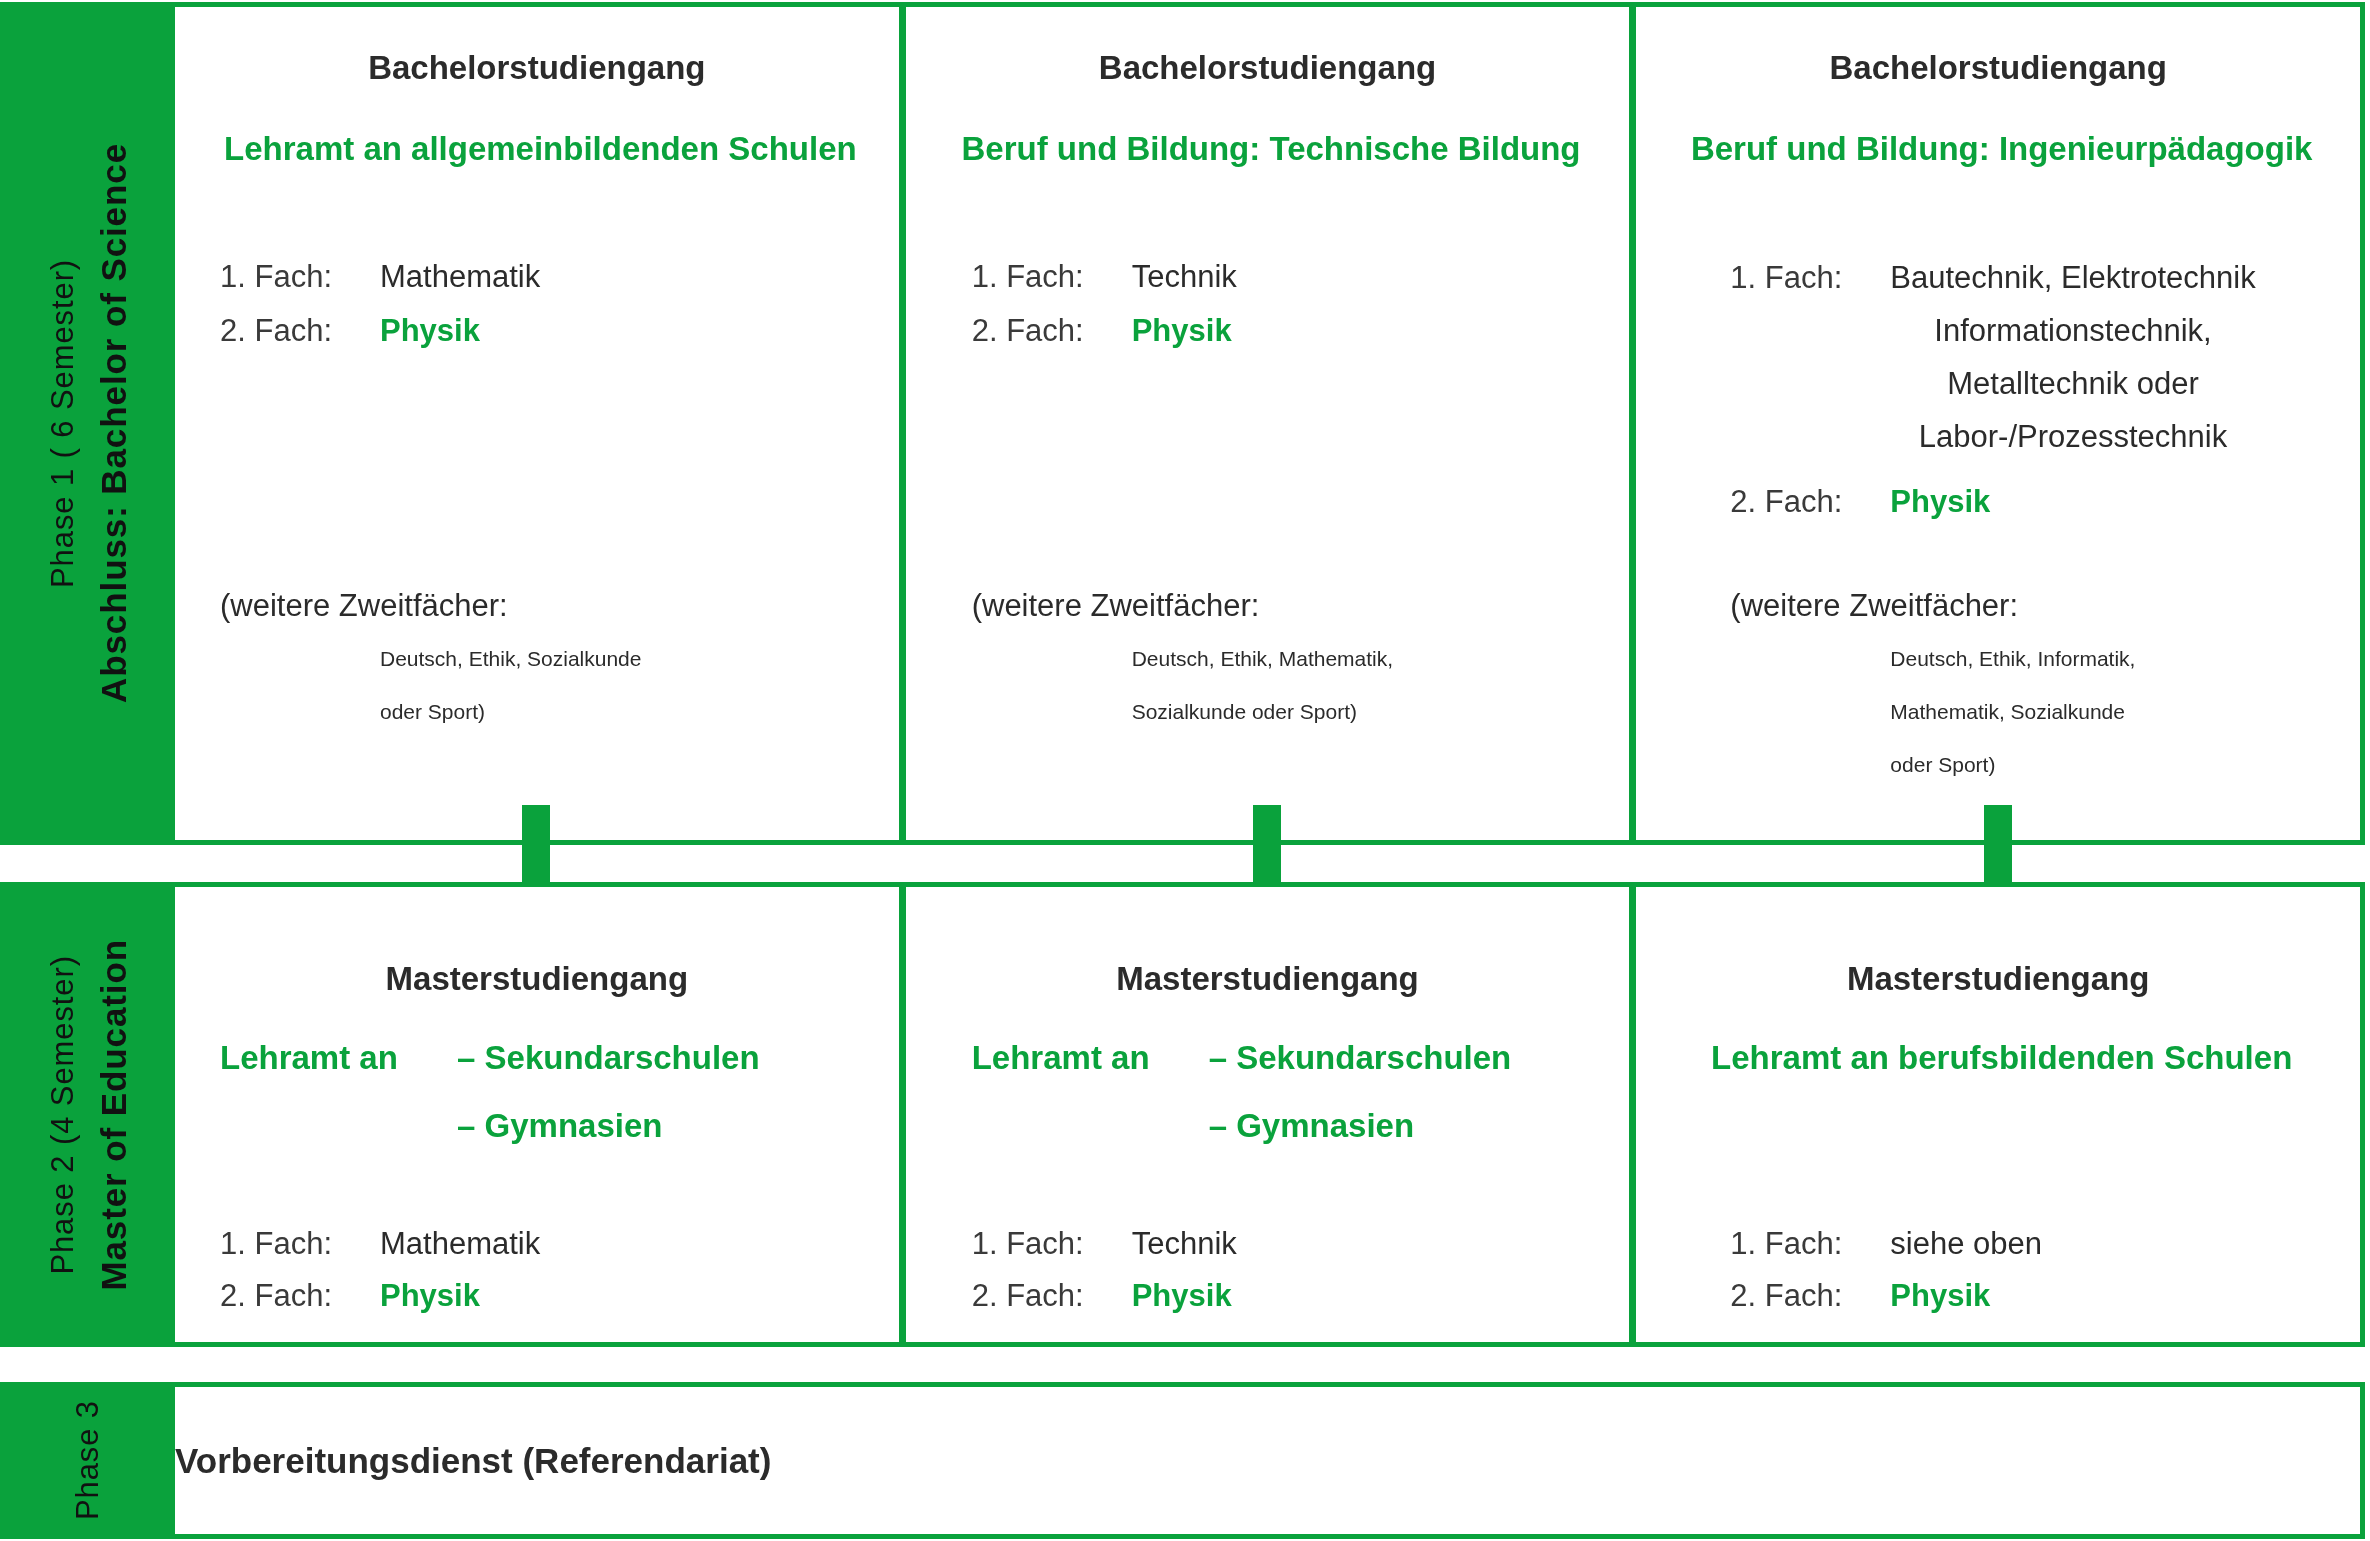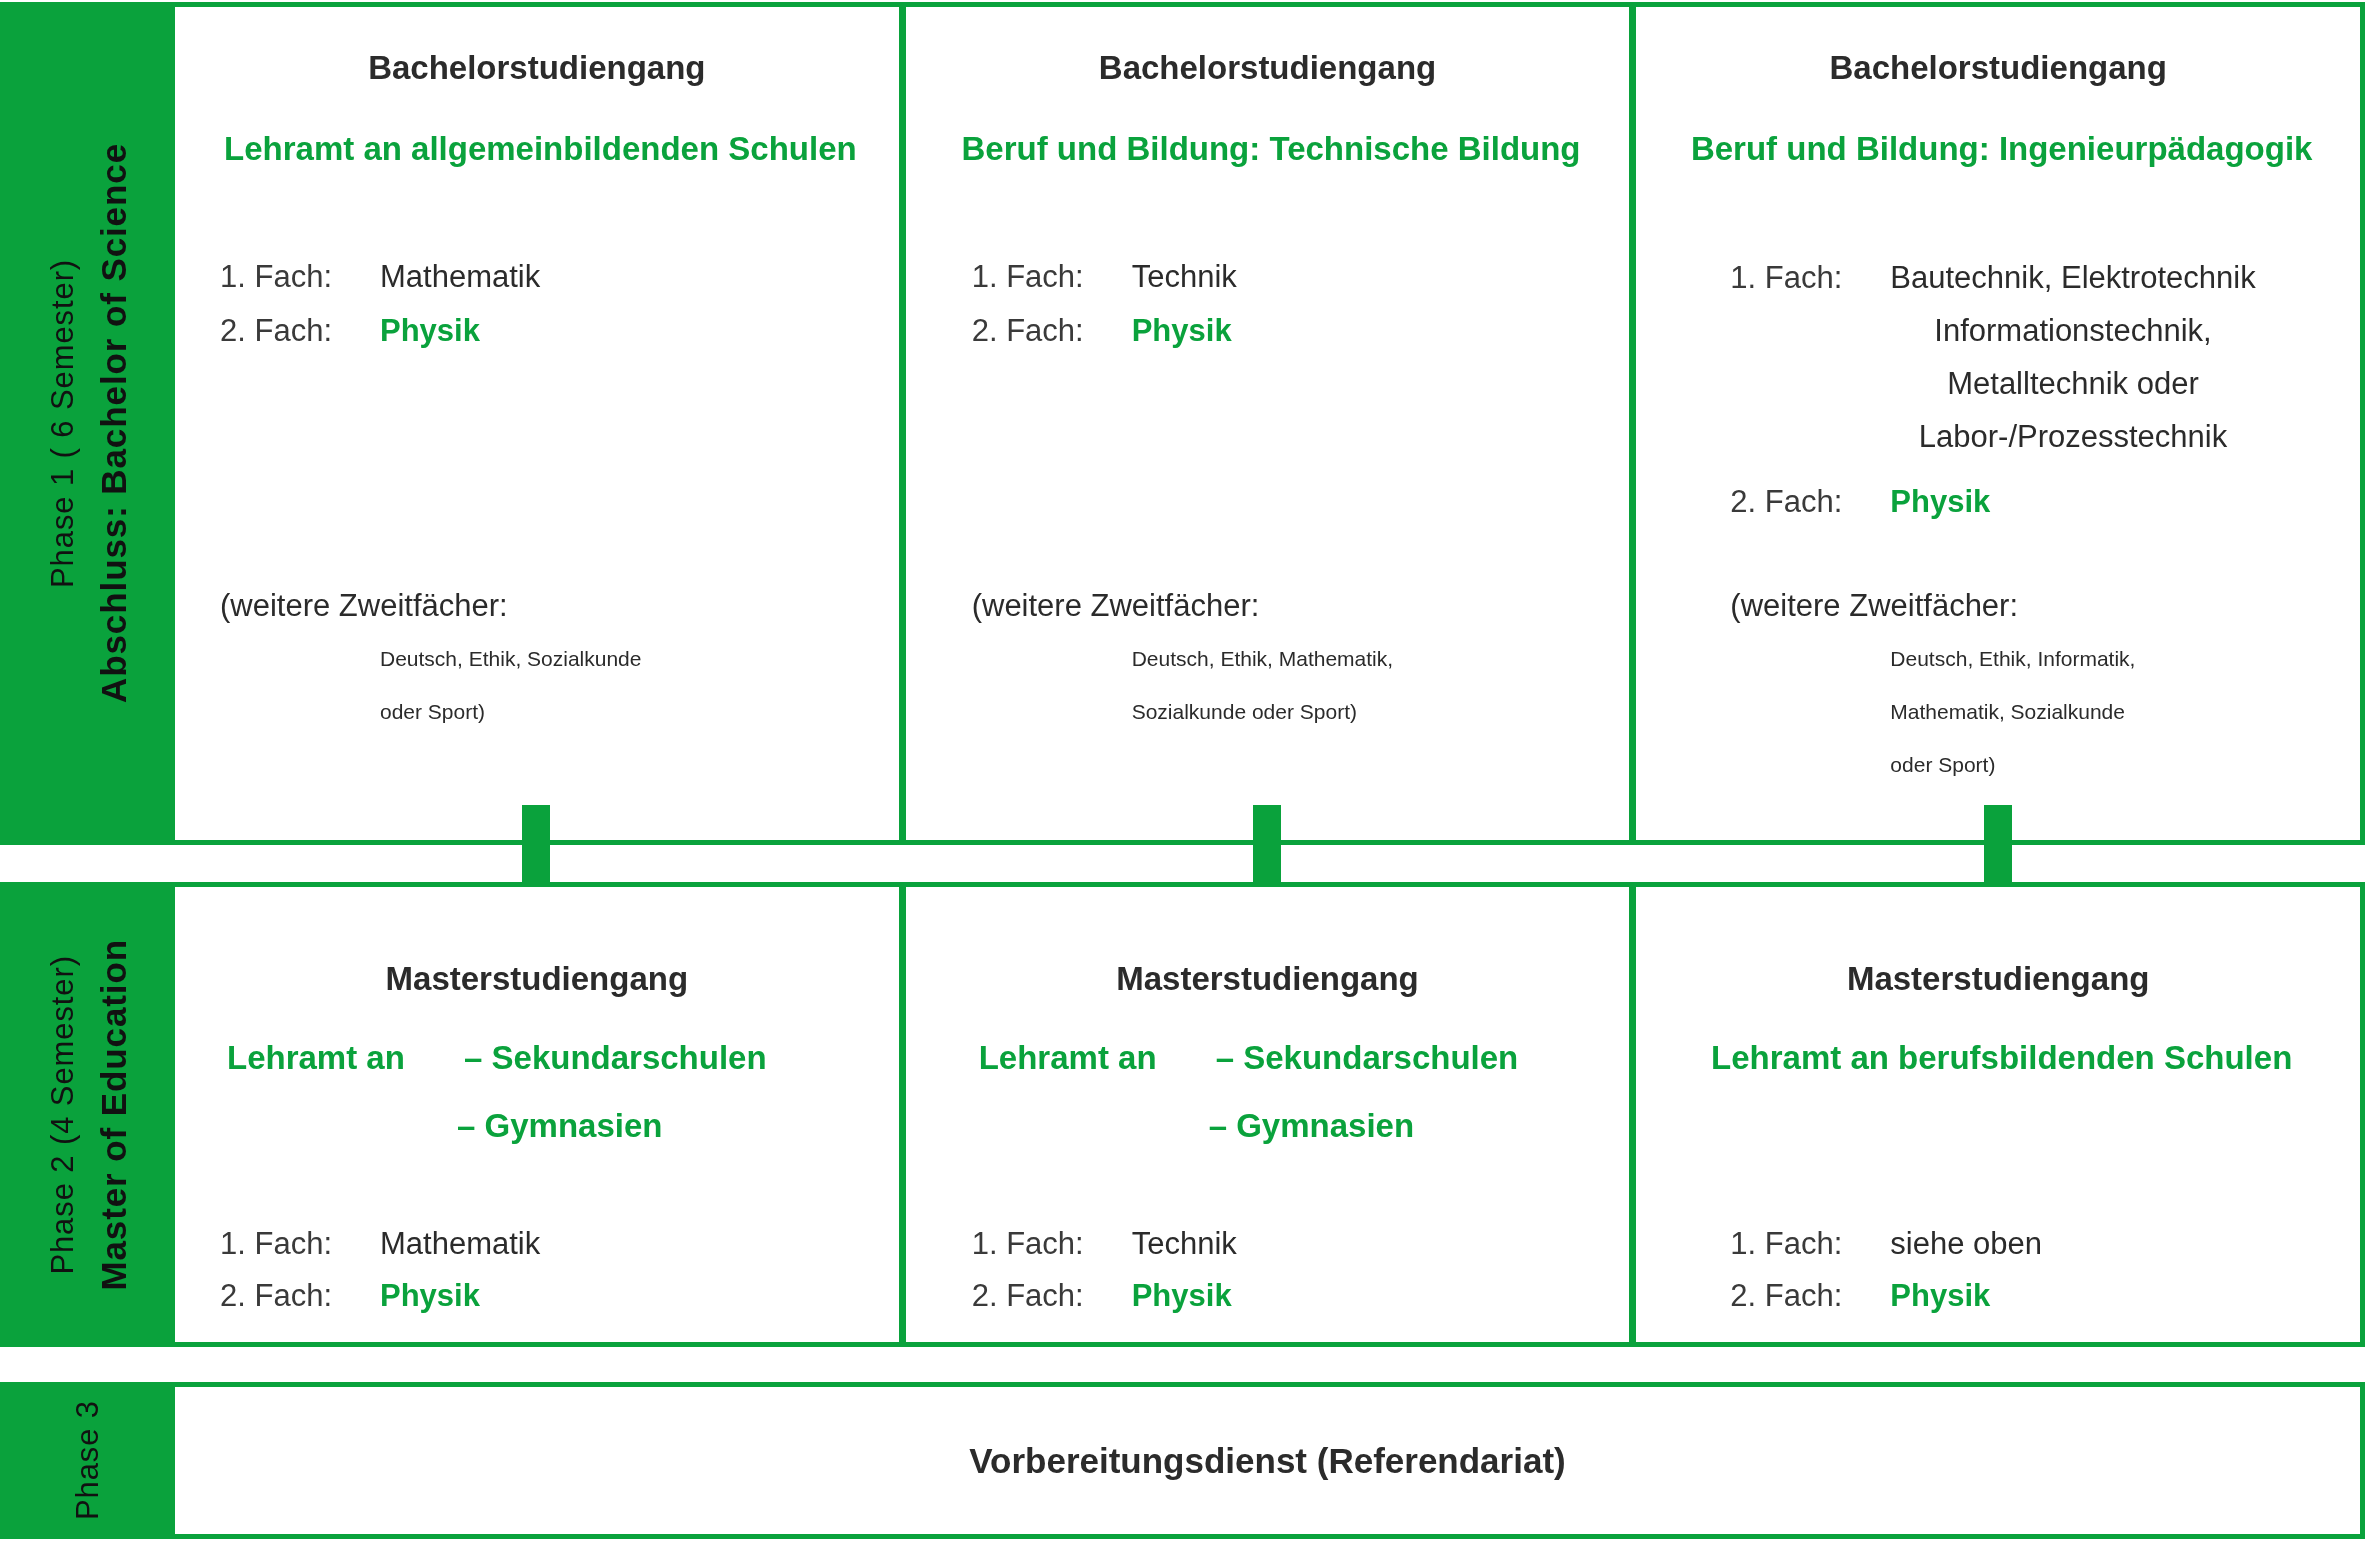--- a/index.html
+++ b/index.html
@@ -82,28 +82,28 @@
   }
   .note-lines{
     position:absolute;left:calc(var(--pad) + 160px);top:625px;
     font-size:21px;line-height:53px;color:var(--text_dark);
   }
 
   .lehramt-row{
     position:absolute;left:var(--pad);top:150px;display:flex;
     font-size:33px;font-weight:bold;line-height:41px;color:var(--green);
   }
-  .lehramt-row .leh-lbl{flex:0 0 237px;width:237px;margin-left:7px;}
+  .lehramt-row .leh-lbl{flex:0 0 237px;width:237px;}
   .dash2{
     position:absolute;left:calc(var(--pad) + 237px);top:218px;
     font-size:33px;font-weight:bold;line-height:41px;color:var(--green);
   }
 
   
-  #phase3 .content{align-items:center;justify-content:center;}
+  #phase3 .content{align-items:center;justify-content:flex-start;}
   .phase3-label{font-size:35px;font-weight:bold;color:var(--text_dark);}
 
   
   .arrow{position:absolute;top:805px;width:55px;height:114px;}
   .arrow .stem{position:absolute;left:13px;top:0;width:28px;height:81px;background:var(--green);}
   .arrow .head{
     position:absolute;left:0;top:81px;width:0;height:0;
     border-left:27px solid transparent;
     border-right:27px solid transparent;
     border-top:33px solid var(--green);

